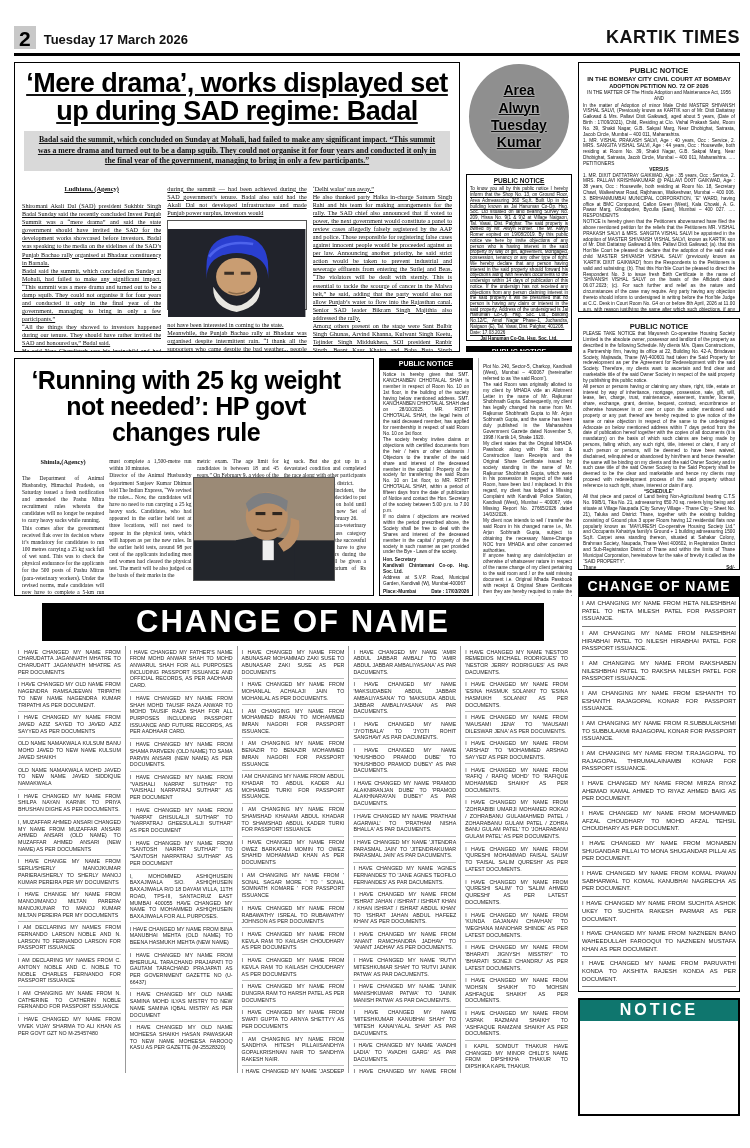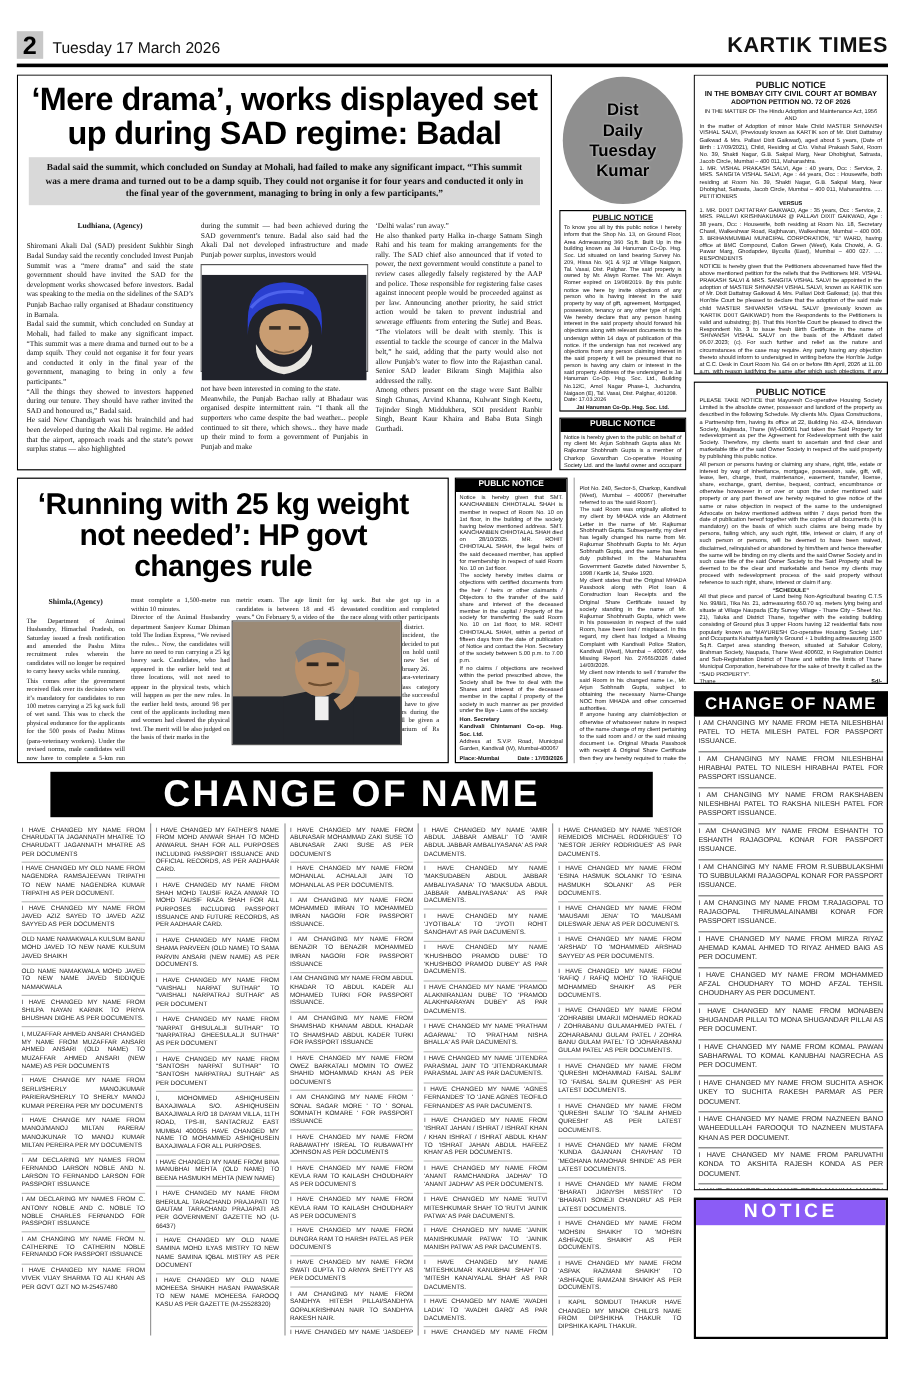--- a/index.html
+++ b/index.html
@@ -3,30 +3,30 @@
 <meta charset="utf-8">
 <style>
   * { margin:0; padding:0; box-sizing:border-box; }
   html,body { width:750px; height:1148px; background:#ffffff; color:#111;
     font-family:"Liberation Sans", sans-serif; overflow:hidden; }
   .page { width:750px; height:1148px; padding:26px 10px 4px 14px; }
 
   
   .hdr { display:flex; align-items:flex-end; gap:8px; }
   .hdr .pgno { background:#c8c8c8; color:#000; font-weight:bold; font-size:21px; line-height:1; padding:2px 5px 0 5px; }
-  .hdr .date { font-weight:normal; font-size:13px; padding-bottom:2px; }
+  .hdr .date { font-weight:bold; font-size:13px; padding-bottom:2px; }
   .hdr .mast { margin-left:auto; font-weight:bold; font-size:18px; letter-spacing:.5px; padding-bottom:1px; }
   .hdr-rule { border-top:3.5px solid #000; margin:4px 0 6px 0; }
 
   
   .main { display:flex; gap:6px; height:1054px; overflow:hidden; }
   .left-zone { width:558px; flex:none; }
   .rail { flex:1; display:flex; flex-direction:column; gap:6px; overflow:hidden; }
 
-  .row1 { display:flex; gap:6px; height:330px; }
+  .row1 { display:flex; gap:6px; height:290px;text-decoration:underline; }
   .row2 { display:flex; gap:5px; height:238px; margin-top:6px; }
   .row3 { margin-top:7px; height:470px; overflow:hidden; }
 
   
   .abox { border:1.5px solid #000; padding:6px 7px; overflow:hidden; background:#fff; }
   .badal { flex:1; }
   .headline { font-weight:bold; text-align:center; line-height:1.04; letter-spacing:-.5px; color:#000; }
   .badal .headline { font-size:27px; }
   .standfirst { background:#d9d9d9; font-family:"Liberation Serif", serif; font-weight:bold;
     font-size:7.8px; line-height:1.35; text-align:center; padding:4px 10px; margin:6px 2px 6px 2px; }
@@ -86,21 +86,21 @@
   .mayuresh .foot { display:flex; justify-content:space-between; gap:4px; margin-top:1px; }
   .mayuresh .foot .r { text-align:right; font-weight:bold; white-space:pre-line; }
 
   .con-right { flex:1; display:flex; flex-direction:column; overflow:hidden; }
   .con-right-banner { background:#000; color:#fff; text-align:center; font-weight:bold;
      font-size:14px; letter-spacing:1px; padding:1px 0 2px 0; border:1px solid #000; }
   .con-right-list { border:1px solid #000; border-top:none; flex:1; overflow:hidden; padding:0 3px; }
   .con-right-list .con-entry { font-size:5.9px; line-height:1.3; border-bottom:1px solid #777; padding:3px 0; }
 
   .notice-box { border:2px solid #000; flex:none; height:118px; overflow:hidden; }
-  .notice-box .nb-hd { background:#8b5cf6; color:#fff; text-align:center; font-weight:bold;
+  .notice-box .nb-hd { background:#0f766e; color:#fff; text-align:center; font-weight:bold;
      font-size:16px; letter-spacing:3px; padding:1px 0 2px 0; }
   .notice-box .nb-bd { padding:5px 6px; font-size:8.6px; line-height:1.35; text-align:justify; }
 
   svg { display:block; width:100%; height:100%; }
 </style>
 </head>
 <body>
 
 <div class="page">
 
@@ -148,22 +148,22 @@
             <div class="bcol">
               <span>‘Delhi walas’ run away.”
 He also thanked party Halka in-charge Satnam Singh Rahi and his team for making arrangements for the rally. The SAD chief also announced that if voted to power, the next government would constitute a panel to review cases allegedly falsely registered by the AAP and police. Those responsible for registering false cases against innocent people would be proceeded against as per law. Announcing another priority, he said strict action would be taken to prevent industrial and sewerage effluents from entering the Sutlej and Beas. “The violators will be dealt with sternly. This is essential to tackle the scourge of cancer in the Malwa belt,” he said, adding that the party would also not allow Punjab’s water to flow into the Rajasthan canal. Senior SAD leader Bikram Singh Majithia also addressed the rally.
 Among others present on the stage were Sant Balbir Singh Ghunas, Arvind Khanna, Kulwant Singh Keetu, Tejinder Singh Middukhera, SOI president Ranbir Singh, Beant Kaur Khaira and Baba Buta Singh Gurthadi.</span>
             </div>
           </div>
         </article>
 
         <div class="minicol">
           <div class="badge">
-            <span>Dist</span>
-            <span>Daily</span>
+            <span>Area</span>
+            <span>Alwyn</span>
             <span>Tuesday</span>
             <span>Kumar</span>
           </div>
           <div class="snotice" style="height:168px;">
             <div class="ntitle">PUBLIC NOTICE</div>
             <span>To know you all by this public notice I hereby inform that the Shop No. 13, on Ground Floor, Area Admeasuring 360 Sq.ft. Built Up in the building known as Jai Hanuman Co-Op. Hsg. Soc. Ltd situated on land bearing Survey No. 209, Hissa No. 9(1 &amp; 9)2 at Village Naigaon, Tal. Vasai, Dist. Palghar. The said property is owned by Mr. Alwyn Romer. The Mr. Alwyn Romer expired on 19/08/2019. By this public notice we here by invite objections of any person who is having interest in the said property by way of gift, agreement, Mortgaged, possession, tenancy or any other type of right. We hereby declare that any person having interest in the said property should forward his objections along with relevant documents to the undersign within 14 days of publication of this notice. If the undersign has not received any objections from any person claiming interest in the said property it will be presumed that no person is having any claim or interest in the said property. Address of the undersigned is Jai Hanuman Co-Op. Hsg. Soc. Ltd., Building No.12/C, Amol Nagar Phase-1, Juchandra, Naigaon (E), Tal. Vasai, Dist. Palghar, 401208.</span>
             <div>Date: 17.03.2026</div>
             <div class="sig">Jai Hanuman Co-Op. Hsg. Soc. Ltd.</div>
             
             

